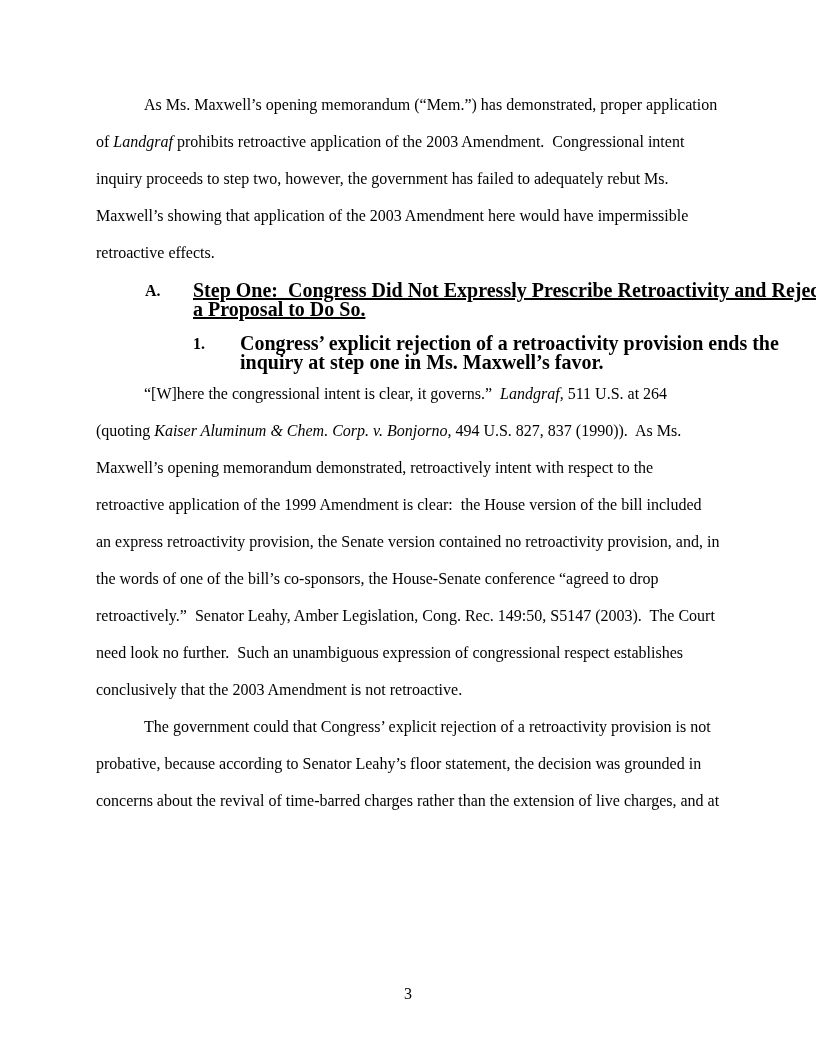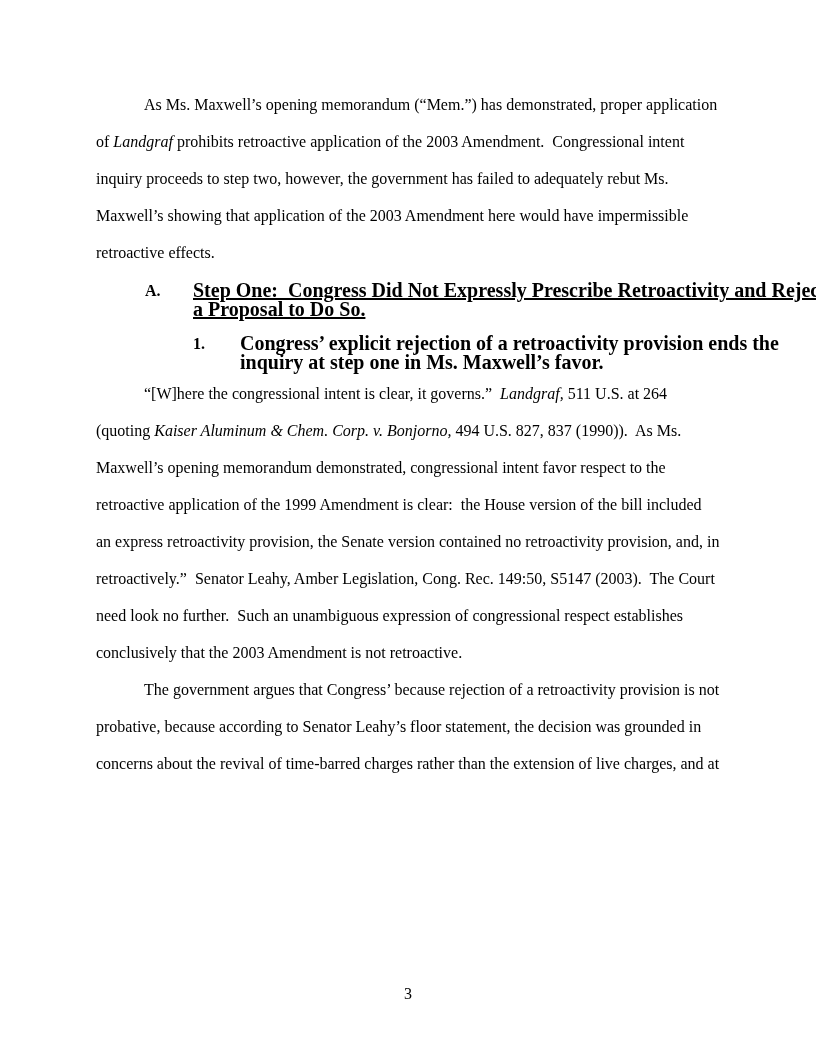--- a/index.html
+++ b/index.html
@@ -86,27 +86,28 @@
       <div class="heading level-1">
         <span class="h-label">1.</span>
         <div class="h-lines">
           <div class="h-line">Congress’ explicit rejection of a retroactivity provision ends the</div>
           <div class="h-line">inquiry at step one in Ms. Maxwell’s favor.</div>
         </div>
       </div>
       <div class="para">
         <div class="line indent">“[W]here the congressional intent is clear, it governs.”  <i>Landgraf,</i> 511 U.S. at 264</div>
         <div class="line">(quoting <i>Kaiser Aluminum &amp; Chem. Corp. v. Bonjorno,</i> 494 U.S. 827, 837 (1990)).  As Ms.</div>
-        <div class="line">Maxwell’s opening memorandum demonstrated, congressional intent favor respect to the</div>
+        <div class="line">Maxwell’s opening memorandum demonstrated, retroactively intent with respect to the</div>
         <div class="line">retroactive application of the 1999 Amendment is clear:  the House version of the bill included</div>
         <div class="line">an express retroactivity provision, the Senate version contained no retroactivity provision, and, in</div>
+        <div class="line">the words of one of the bill’s co-sponsors, the House-Senate conference “agreed to drop</div>
         <div class="line">retroactively.”  Senator Leahy, Amber Legislation, Cong. Rec. 149:50, S5147 (2003).  The Court</div>
         <div class="line">need look no further.  Such an unambiguous expression of congressional respect establishes</div>
         <div class="line">conclusively that the 2003 Amendment is not retroactive.</div>
       </div>
       <div class="para">
-        <div class="line indent">The government argues that Congress’ because rejection of a retroactivity provision is not</div>
+        <div class="line indent">The government could that Congress’ explicit rejection of a retroactivity provision is not</div>
         <div class="line">probative, because according to Senator Leahy’s floor statement, the decision was grounded in</div>
         <div class="line">concerns about the revival of time-barred charges rather than the extension of live charges, and at</div>
       </div>
     </div>
   <div class="footer">3</div>
 </div>
 
 </body></html>

